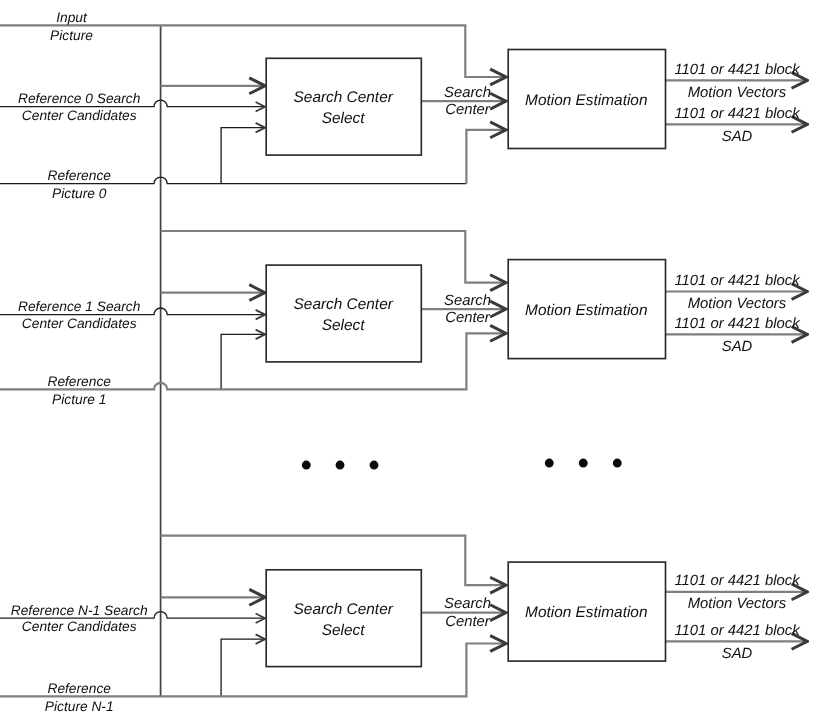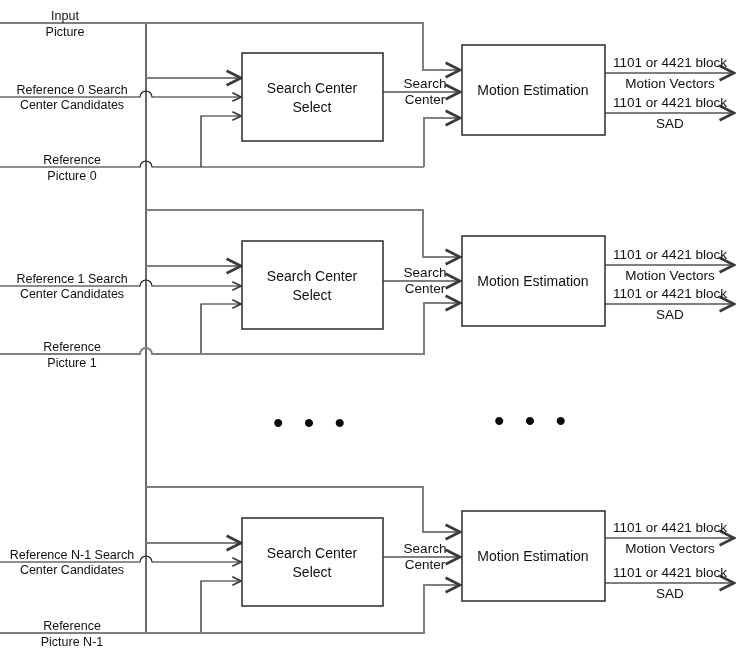--- a/index.html
+++ b/index.html
@@ -9,20 +9,21 @@
     width: 742px;
     height: 660px;
     overflow: hidden;
     font-family: "Liberation Sans", sans-serif;
   }
   .canvas {
     position: relative;
     width: 742px;
     height: 464px;
     background: #ffffff;
+    font-style: italic;
   }
   svg text {
     fill: #111111;
     font-family: "Liberation Sans", sans-serif;
   }
   .lbl      { font-size: 12.5px; text-anchor: middle; }
   .boxlbl   { font-size: 14px;   text-anchor: middle; }
   .sclbl    { font-size: 13.5px; text-anchor: middle; }
   .outlbl   { font-size: 13.5px; text-anchor: middle; }
   .dots     { font-size: 30px;   text-anchor: middle; letter-spacing: 6px; fill:#0a0a0a; }

